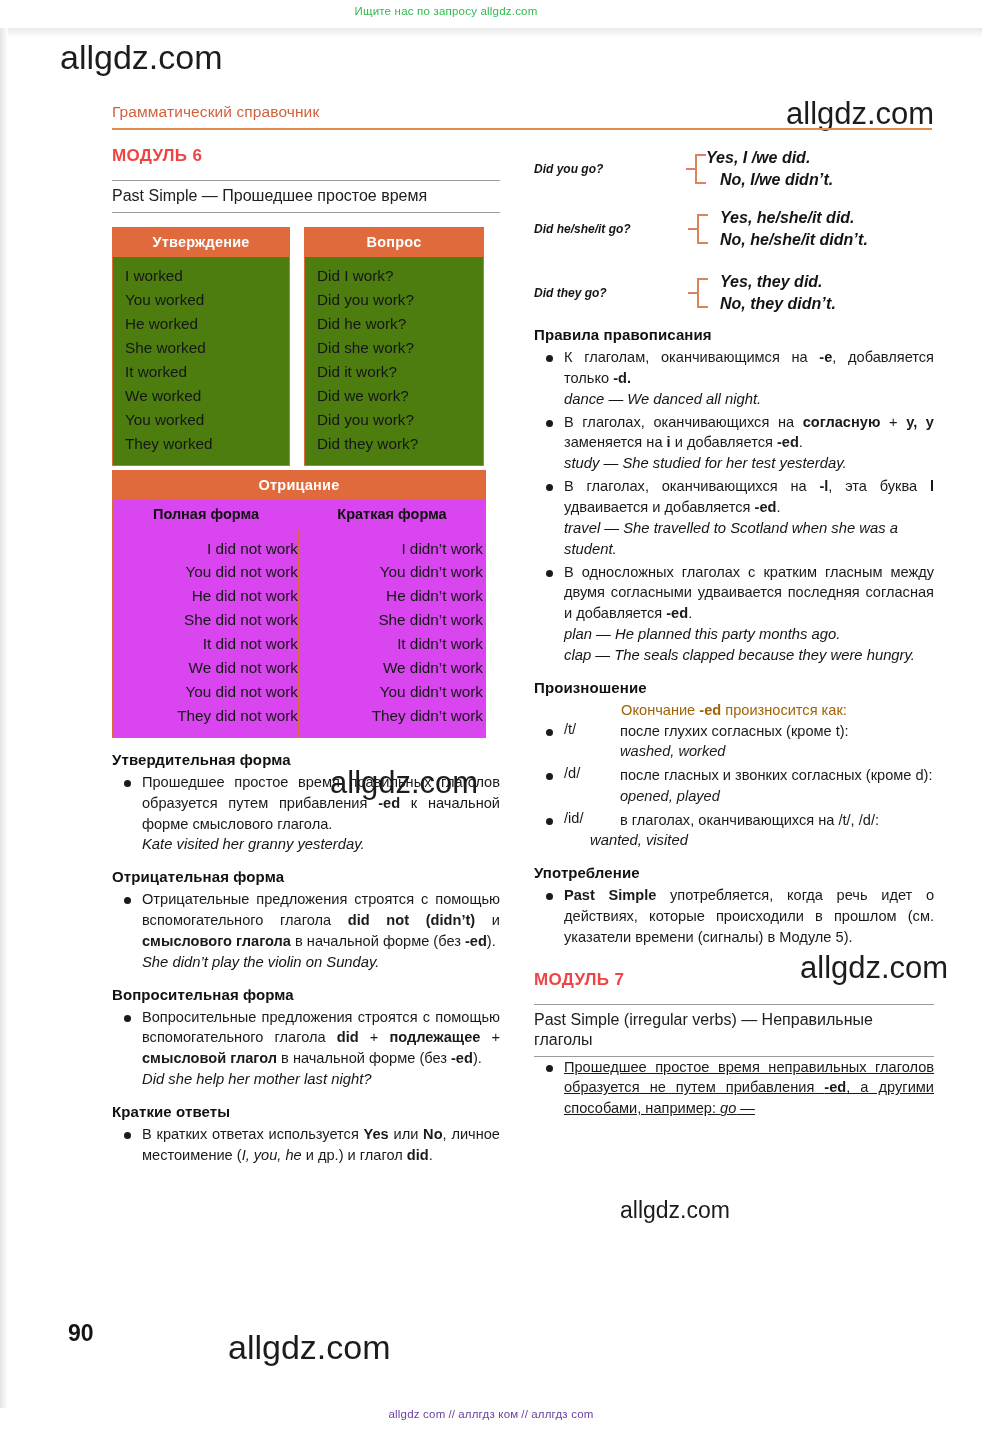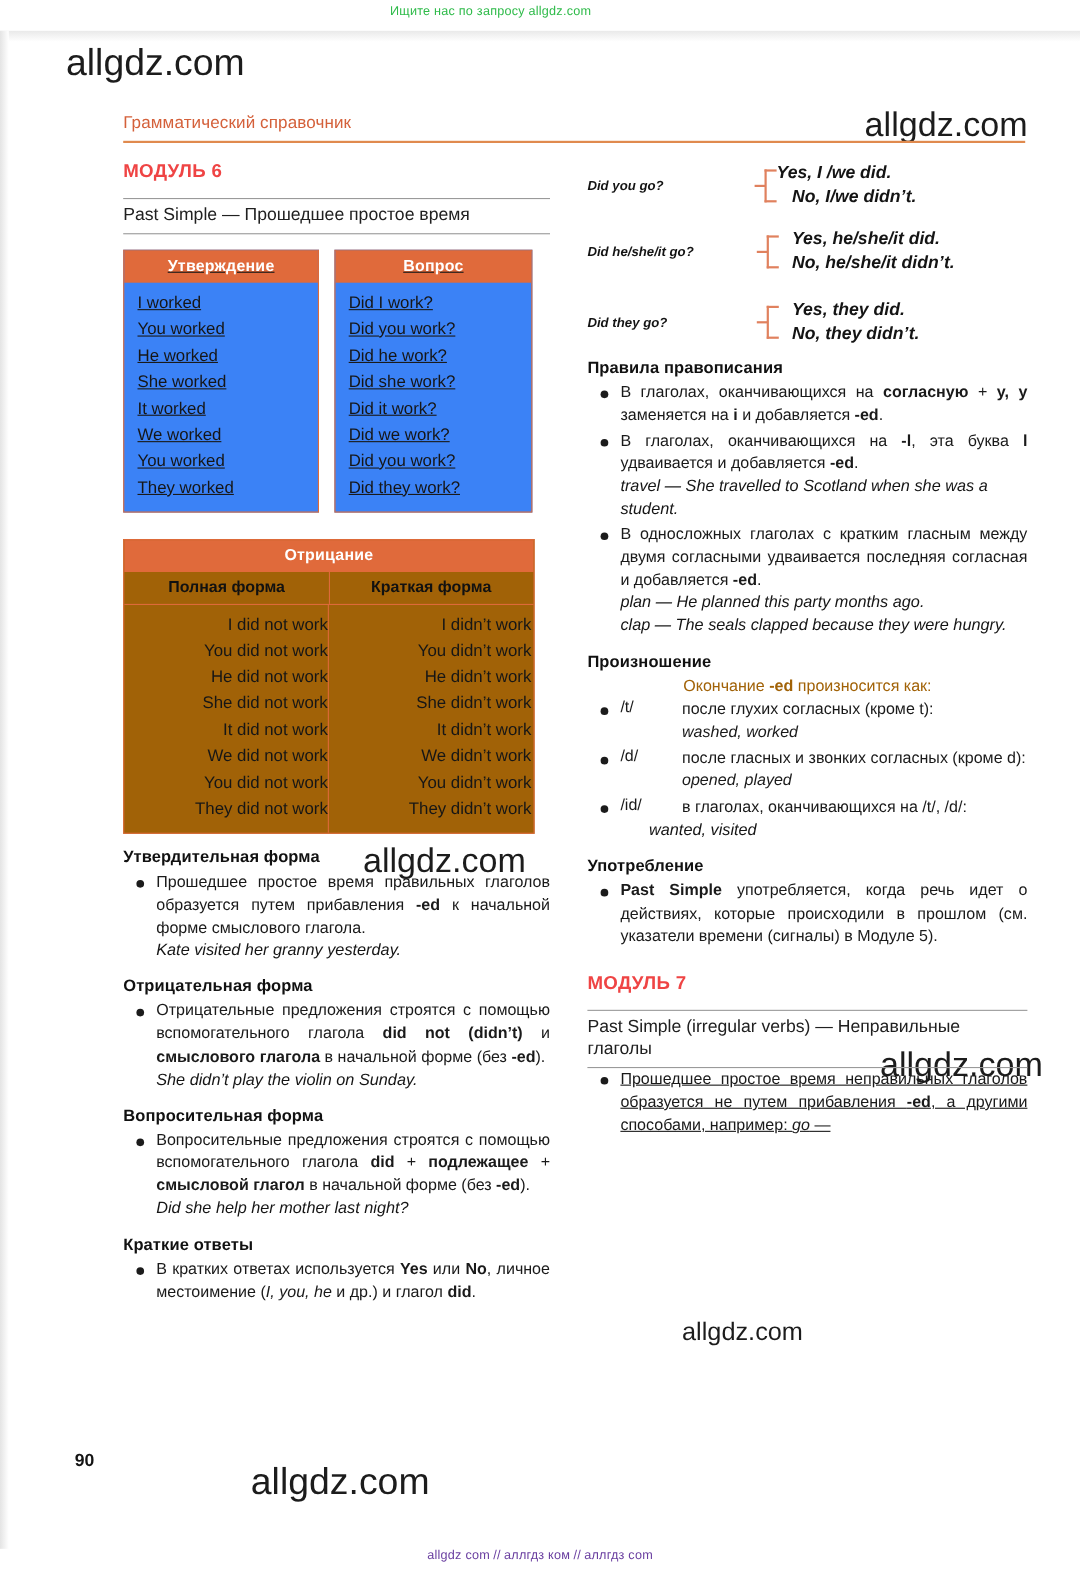--- a/index.html
+++ b/index.html
@@ -57,31 +57,31 @@
     margin:6px 0 0 0;font-size:17px;font-weight:bold;letter-spacing:.3px;
     color:#ef4444;
   }
   .topic{
     margin-top:14px;border-top:1px solid #9a9a9a;border-bottom:1px solid #9a9a9a;
     padding:5px 0 6px 0;font-size:16px;color:#202020;line-height:1.25;
   }
 
   
   .tbl-row{display:flex;gap:14px;margin-top:14px;}
-  .tbl{border:1.6px solid #dd6a39;background:#3b82f6;text-decoration:underline;}
+  .tbl{border:1.6px solid #dd6a39;background:#4d7c0f;}
   .tbl-a{width:176px;}
   .tbl-b{width:178px;}
   .tbl-head{
     background:#e06a3b;color:#ffffff;font-weight:bold;font-size:14.5px;
     text-align:center;padding:6px 0 7px 0;letter-spacing:.2px;
   }
   .tbl-body{padding:7px 0 9px 12px;}
   .tbl-body div{font-size:15.3px;line-height:1.565;color:#161616;}
 
-  .tbl-neg{margin-top:24px;border:1.6px solid #dd6a39;width:372px;background:#a16207;}
+  .tbl-neg{margin-top:4px;border:1.6px solid #dd6a39;width:372px;background:#d946ef;}
   .neg-sub{display:flex;border-bottom:1.5px solid #dd6a39;}
   .neg-sub > div{
     font-weight:bold;font-size:14.5px;text-align:center;padding:6px 0 7px 0;color:#111;
   }
   .neg-sub .c1{width:186px;border-right:1.5px solid #dd6a39;}
   .neg-sub .c2{width:184px;}
   .neg-body{display:flex;}
   .neg-body .c1{width:186px;border-right:1.5px solid #dd6a39;padding:7px 0 9px 11px;box-sizing:border-box;}
   .neg-body .c2{width:184px;padding:7px 0 9px 11px;box-sizing:border-box;}
   .neg-body div.l{font-size:15.3px;line-height:1.565;color:#161616;text-align:right;}
@@ -118,21 +118,21 @@
     content:"";position:absolute;left:12px;top:8px;width:7px;height:7px;
     border-radius:50%;background:#1b1b1b;
   }
   .pron-row{display:flex;}
   .pron-key{width:56px;flex:none;font-size:14.6px;color:#1a1a1a;}
   .pron-val{font-size:14.6px;line-height:1.42;color:#1a1a1a;}
 
   .line{font-size:14.6px;line-height:1.42;color:#a16207;text-align:center;}
 
   
-  .pageno{position:absolute;left:68px;top:1320px;font-size:16px;font-weight:bold;color:#141414;text-align:right;}
+  .pageno{position:absolute;left:68px;top:1320px;font-size:23px;font-weight:bold;color:#141414;text-align:right;}
 
   
   .foot{
     position:absolute;top:1408px;left:0;width:982px;text-align:center;
     font-size:11.5px;color:#6a3fa0;letter-spacing:.2px;
   }
   .foot .sep{color:#6a3fa0;padding:0 3px;}
 </style>
 </head>
 <body>
@@ -286,21 +286,26 @@
           <span class="bm"></span>
         </div>
         <div class="qa-a" style="left:186px;top:-2px;">Yes, they did.</div>
         <div class="qa-a" style="left:186px;top:20px;">No, they didn’t.</div>
       </div>
     </div>
 
     <h3 class="sub" style="margin-top:2px;">Правила правописания</h3>
     <ul class="b">
       <li>
+        <div class="p"><span>К глаголам, оканчивающимся на </span><b>-e</b><span>, добавляется только </span><b>-d.</b></div>
+        <div class="ex">dance — We danced all night.</div>
+      </li>
+      <li>
         <div class="p"><span>В глаголах, оканчивающихся на </span><b>согласную</b><span> + </span><b>y, y</b><span> заменяется на </span><b>i</b><span> и добавляется </span><b>-ed</b><span>.</span></div>
+        <div class="ex">study — She studied for her test yesterday.</div>
       </li>
       <li>
         <div class="p"><span>В глаголах, оканчивающихся на </span><b>-l</b><span>, эта буква </span><b>l</b><span> удваивается и добавляется </span><b>-ed</b><span>.</span></div>
         <div class="ex">travel — She travelled to Scotland when she was a student.</div>
       </li>
       <li>
         <div class="p"><span>В односложных глаголах с кратким гласным между двумя согласными удваивается последняя согласная и добавляется </span><b>-ed</b><span>.</span></div>
         <div class="ex">plan — He planned this party months ago.</div>
         <div class="ex">clap — The seals clapped because they were hungry.</div>
       </li>

